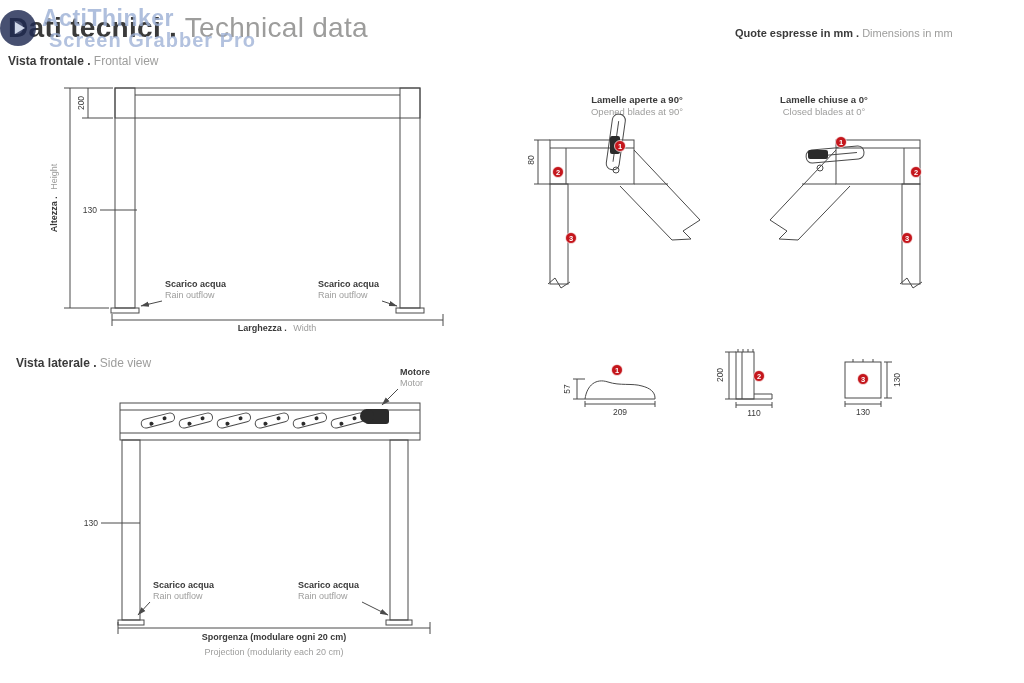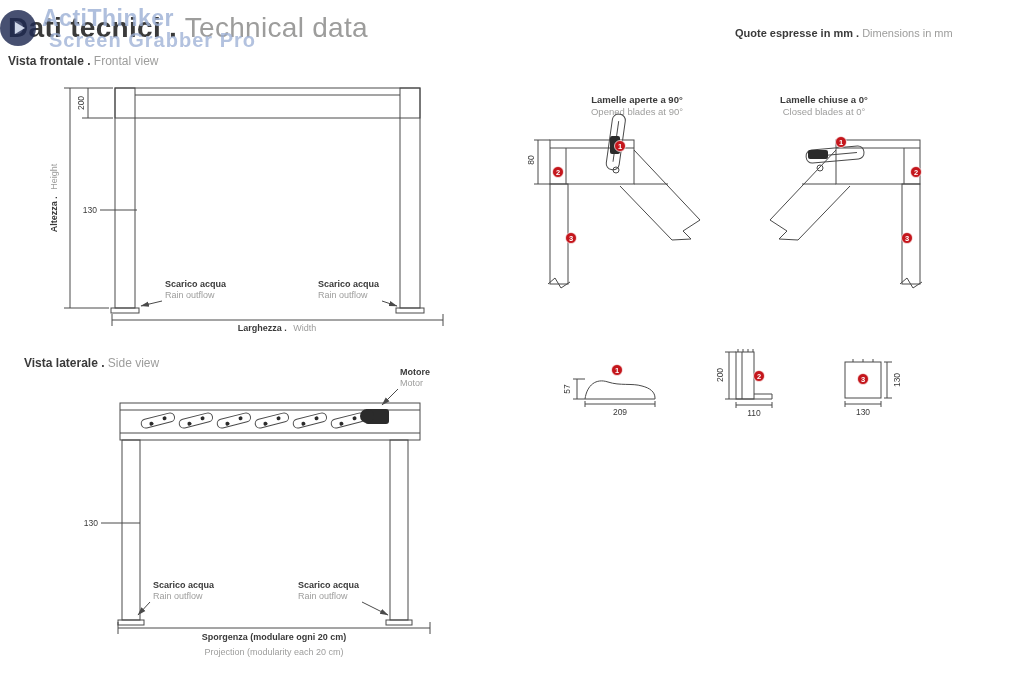--- a/index.html
+++ b/index.html
@@ -112,21 +112,21 @@
       <line x1="72" y1="240" x2="403" y2="240"></line>
       <line x1="72" y1="234" x2="72" y2="246"></line>
       <line x1="403" y1="234" x2="403" y2="246"></line>
       <text x="237" y="251" text-anchor="middle">
         <tspan class="tb">Larghezza .</tspan>
         <tspan class="tm" dx="4">Width</tspan>
       </text>
     </g>
   </svg>
 
-  <div class="abs sec" style="left:24px;top:356px">
+  <div class="abs sec" style="left:16px;top:356px">
     <span class="b">Vista laterale .</span>
     <span class="muted">Side view</span>
   </div>
 
   <svg class="abs" style="left:40px;top:365px" width="430" height="300" viewBox="0 0 430 300">
     <defs>
       <marker id="arrS" markerWidth="9" markerHeight="7" refX="8" refY="3.5" orient="auto">
         <path class="ah" d="M0,0.8 L8.5,3.5 L0,6.2 Z"></path>
       </marker>
     </defs>

